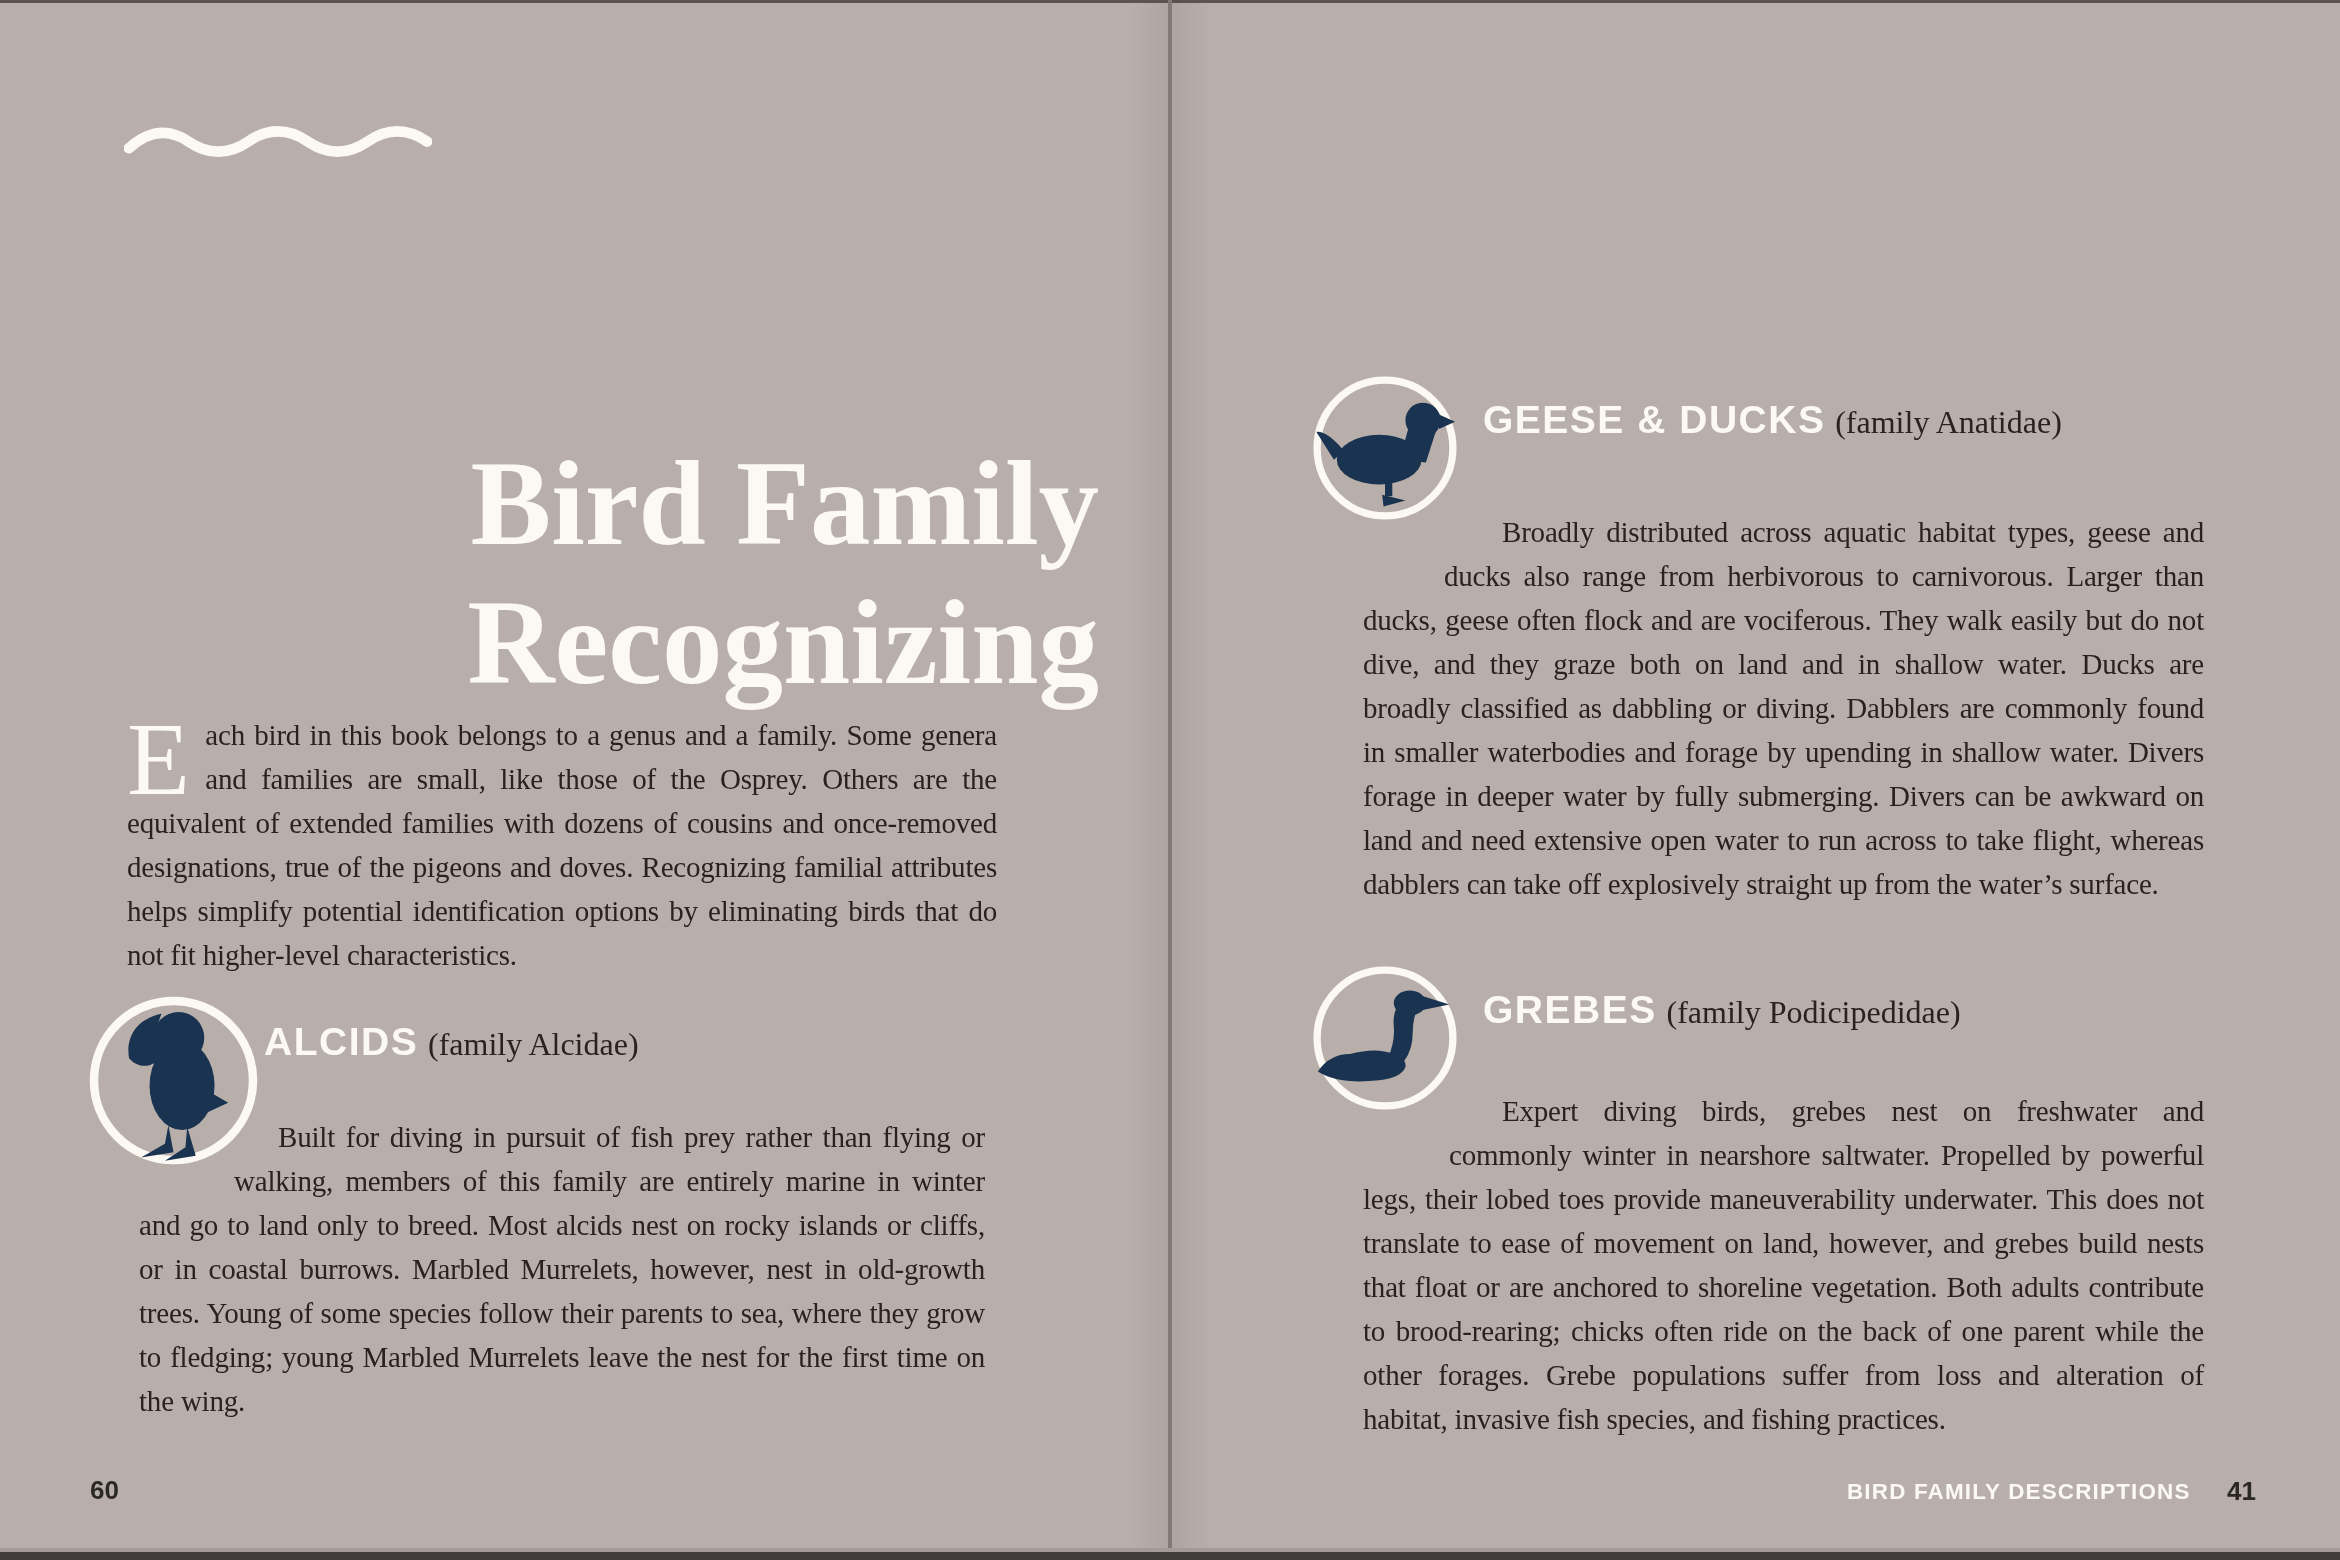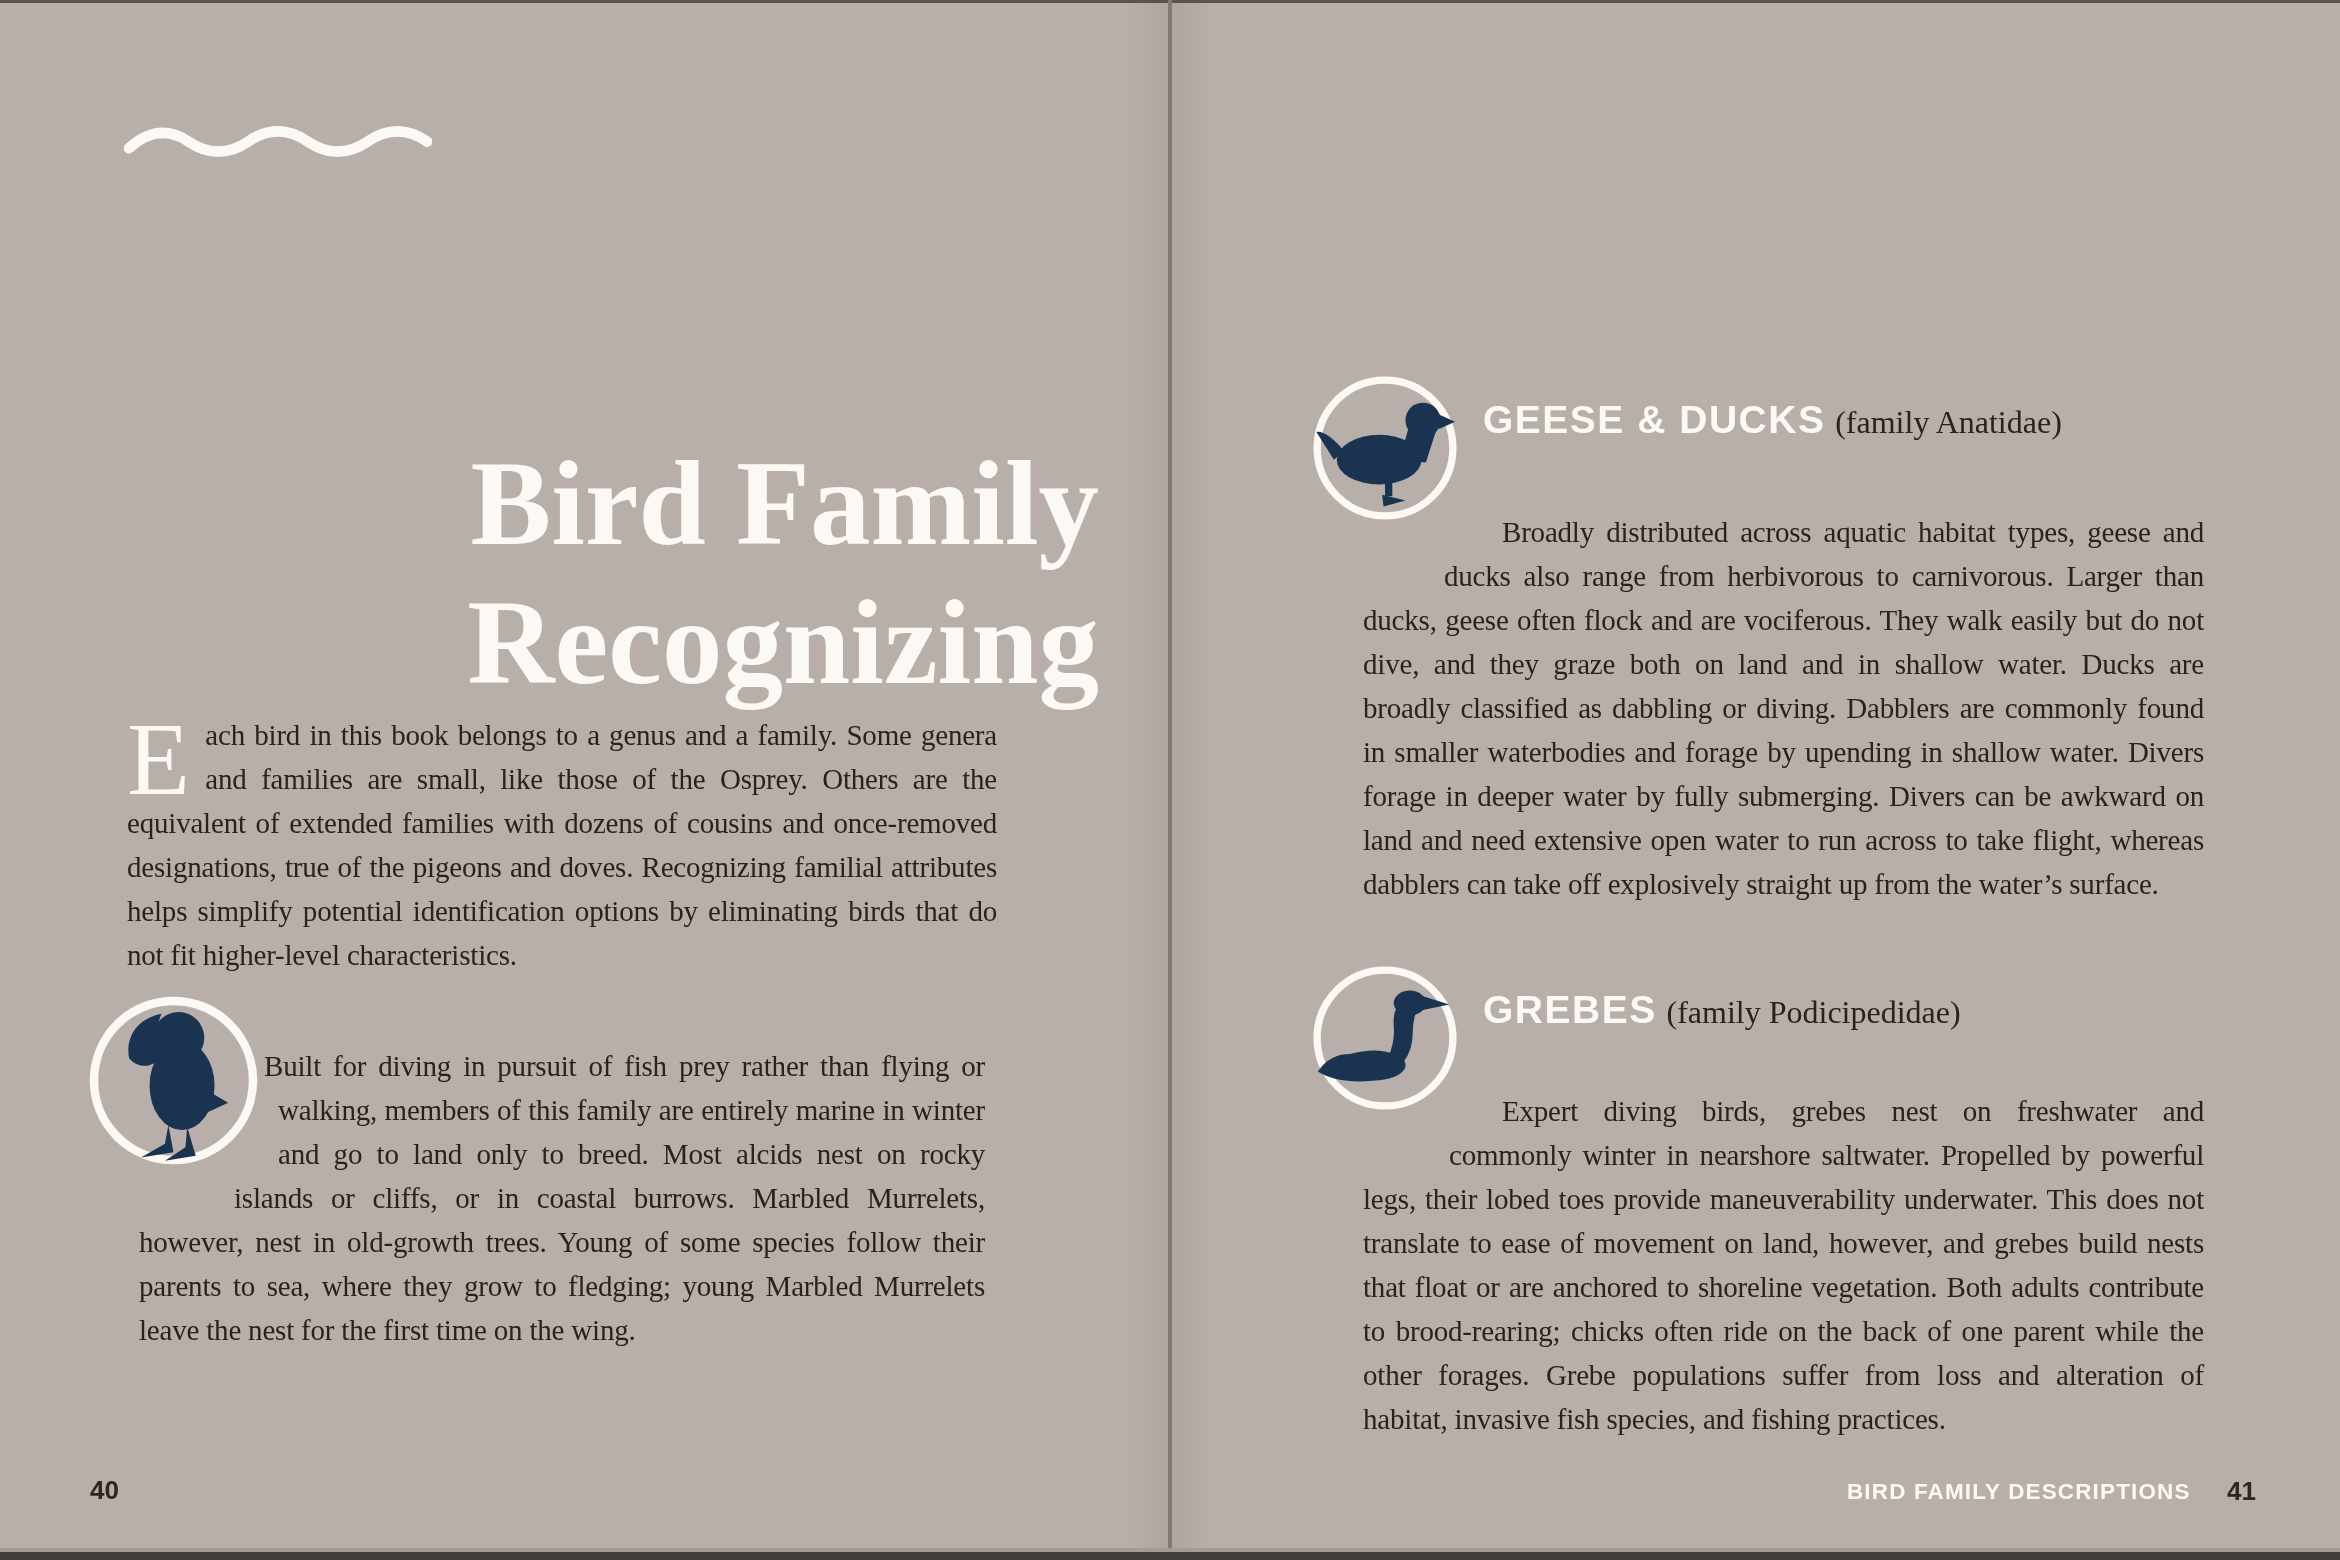--- a/index.html
+++ b/index.html
@@ -119,24 +119,25 @@
         <g fill="#193350">
           <circle cx="53" cy="25" r="15"></circle>
           <path d="M43 11 C28 14 22 25 24 37 C30 44 39 42 43 36 C38 28 40 18 43 11 Z"></path>
           <ellipse cx="55" cy="53" rx="19" ry="26"></ellipse>
           <path d="M70 56 L82 63 L69 69 Z"></path>
           <path d="M47 76 L45 87 L31 95 L50 92 Z"></path>
           <path d="M58 77 L57 89 L45 97 L63 94 Z"></path>
         </g>
       </svg>
     </div>
+    <h3><span class="fam-name">ALCIDS</span><span class="fam-family">(family Alcidae)</span></h3>
     <p>Built for diving in pursuit of fish prey rather than flying or walking, members of this family are entirely marine in winter and go to land only to breed. Most alcids nest on rocky islands or cliffs, or in coastal burrows. Marbled Murrelets, however, nest in old-growth trees. Young of some species follow their parents to sea, where they grow to fledging; young Marbled Murrelets leave the nest for the first time on the wing.</p>
   </section>
 
-  <div class="page-num" id="pn-left">40</div>
+  <div class="page-num" id="pn-left">60</div>
 </div>
 
 <div>
 
   <section class="fam" id="geese">
     <div class="fam-float">
       <svg class="fam-icon" viewBox="0 0 100 100">
         <circle cx="50" cy="50" r="46.5" fill="none" stroke="#fcf9f5" stroke-width="5"></circle>
         <g fill="#193350">
           <path d="M22 52 Q10 38 3 39 L15 58 Z"></path>

